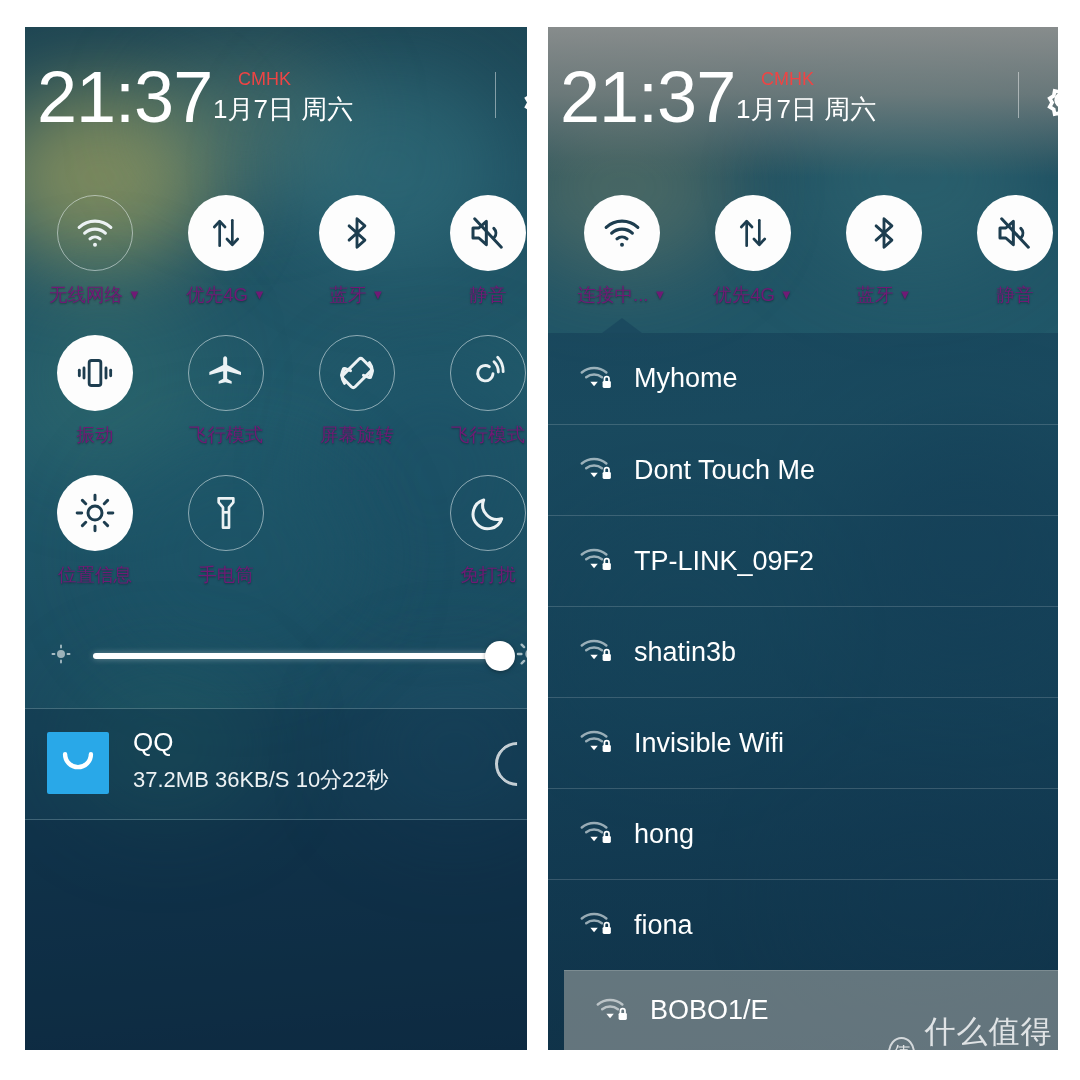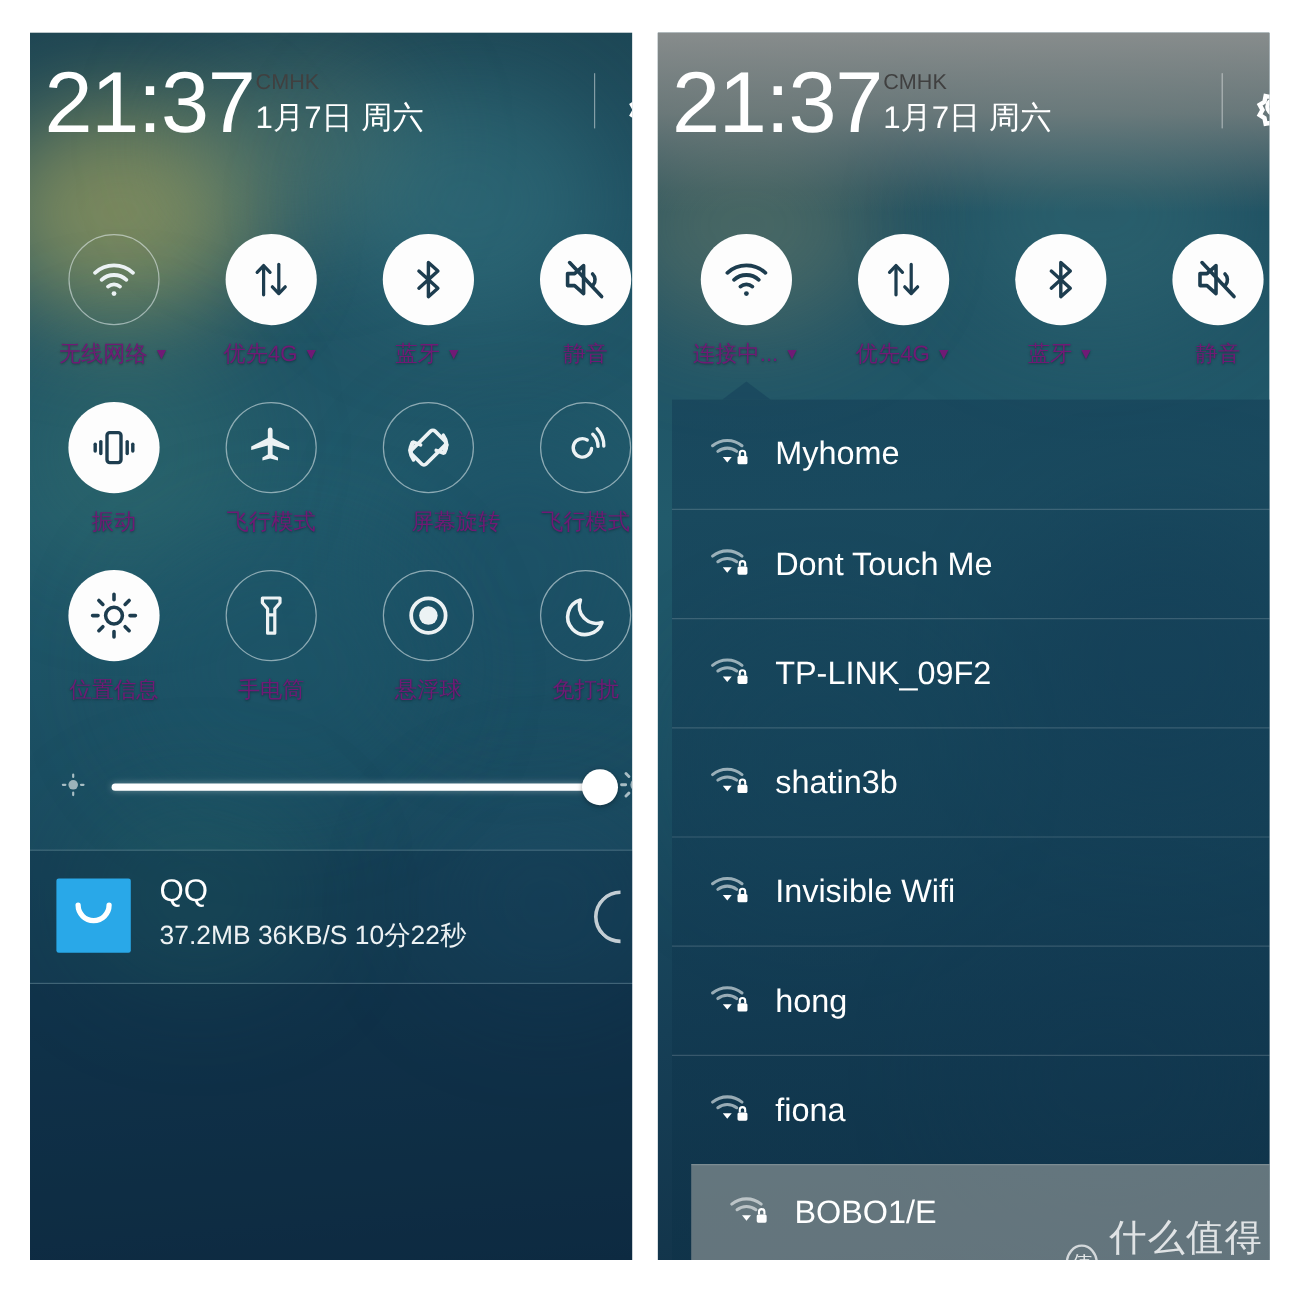--- a/index.html
+++ b/index.html
@@ -13,23 +13,23 @@
 
   
   .wall { position:absolute; inset:0; }
   .wall .base { position:absolute; inset:0;
     background:linear-gradient(175deg,#1d4553 0%,#1f5062 18%,#215a6b 38%,#1b4e62 58%,#163f56 78%,#123349 100%); }
   .blob { position:absolute; border-radius:50%; filter:blur(42px); }
 
   
   #left { left:25px; top:27px; width:502px; height:1023px; }
 
-  .header { position:absolute; left:0; top:0; width:100%; height:105px; }
+  .header { position:absolute; left:0; top:11px; width:100%; height:105px; }
   .clock { position:absolute; font-weight:300; color:#fff; letter-spacing:-1px; }
-  .carrier { position:absolute; color:#404040; }
+  .carrier { position:absolute; color:#ef4444;margin-left:25px; }
   .datetxt { position:absolute; color:#fff; }
   .hdr-div { position:absolute; width:1px; background:rgba(255,255,255,.45); }
   .gear { position:absolute; }
 
   
   .tgrid { position:absolute; left:0; width:100%; }
   .tcell { position:absolute; width:120px; text-align:center; }
   .tbtn { width:76px; height:76px; border-radius:50%; margin:0 auto;
     display:flex; align-items:center; justify-content:center; }
   .tbtn.on { background:#fdfdfd; }
@@ -54,21 +54,21 @@
   .nspin { position:absolute; width:44px; height:44px; border-radius:50%;
     border:3px solid rgba(255,255,255,.75); border-right-color:transparent; border-top-color:transparent; }
   .nbody { position:absolute; left:0; width:100%; background:rgba(10,40,62,.30); }
   .nempty { position:absolute; left:0; width:100%; background:rgba(7,32,54,.42); }
 
   
   #right { left:548px; top:27px; width:510px; height:1023px; }
   #right .topfade { position:absolute; left:0; top:0; width:100%; height:150px;
     background:linear-gradient(180deg,rgba(150,150,148,.88) 0%,rgba(132,136,133,.72) 45%,rgba(90,110,110,.25) 88%,rgba(60,90,95,0) 100%); }
 
-  .wifipanel { position:absolute; left:12px; width:100%;
+  .wifipanel { position:absolute; left:0; width:100%;
     background:linear-gradient(180deg,rgba(20,62,86,.58) 0%,rgba(17,58,82,.62) 55%,rgba(14,50,72,.66) 100%); }
   .notch { position:absolute; width:0; height:0; border-left:20px solid transparent;
     border-right:20px solid transparent; border-bottom:15px solid rgba(22,66,90,.62); }
   .wrow { position:absolute; left:0; width:100%; display:flex; align-items:center;
     border-top:1px solid rgba(255,255,255,.16); }
   .wrow.last { background:rgba(170,172,168,.55); }
   .wname { font-size:27px; color:#ffffff; }
   .wicon { position:absolute; left:30px; }
 
   
@@ -169,21 +169,21 @@
 
       <div class="tcell" style="left:141px;top:140px;">
         <div class="tbtn off">
           <svg width="40" height="40" viewBox="0 0 24 24" fill="#ecf2f4" stroke="none">
             <path d="M21 13.2v-1.8l-8.3-4.2V3.3c0-.8-.5-1.4-1.2-1.4s-1.2.6-1.2 1.4v3.9L2 11.4v1.8l8.3-2.3v4.6L7.6 17v1.4l3.9-.9 3.9.9V17l-2.7-1.5v-4.6z"></path>
           </svg>
         </div>
         <div class="tlabel">飞行模式</div>
       </div>
 
-      <div class="tcell" style="left:272px;top:140px;text-align:right;">
+      <div class="tcell" style="left:272px;top:140px;">
         <div class="tbtn off">
           <svg width="42" height="42" viewBox="0 0 24 24" fill="none" stroke="#ecf2f4" stroke-width="1.7" stroke-linecap="round" stroke-linejoin="round">
             <rect x="7.2" y="4.2" width="9.6" height="15.6" rx="1.5" transform="rotate(45 12 12)"></rect>
             <path d="M4.3 9.6a8 8 0 0 0 .6 8.3"></path>
               <path d="M19.7 14.4a8 8 0 0 0-.6-8.3"></path>
             <path d="M3.2 13.2l1.7-3.8 3.4 1.3"></path>
               <path d="M20.8 10.8l-1.7 3.8-3.4-1.3"></path>
           </svg>
         </div>
         <div class="tlabel">屏幕旋转</div>
@@ -214,29 +214,20 @@
       <div class="tcell" style="left:141px;top:280px;">
         <div class="tbtn off">
           <svg width="40" height="40" viewBox="0 0 24 24" fill="none" stroke="#ecf2f4" stroke-width="1.6" stroke-linejoin="round">
             <path d="M7.6 3.2h8.8v2.4l-2.6 3v12.2h-3.6V8.6l-2.6-3z"></path>
             <path d="M10.2 11.6h3.6"></path>
           </svg>
         </div>
         <div class="tlabel">手电筒</div>
       </div>
 
-      <div class="tcell" style="left:272px;top:280px;">
-        <div class="tbtn off">
-          <svg width="42" height="42" viewBox="0 0 24 24" fill="none" stroke="#ecf2f4" stroke-width="1.8">
-            <circle cx="12" cy="12" r="8.2"></circle>
-              <circle cx="12" cy="12" r="4.4" fill="#ecf2f4" stroke="none"></circle>
-          </svg>
-        </div>
-        <div class="tlabel">悬浮球</div>
-      </div>
 
       <div class="tcell" style="left:403px;top:280px;text-align:center;">
         <div class="tbtn off">
           <svg width="40" height="40" viewBox="0 0 24 24" fill="none" stroke="#ecf2f4" stroke-width="1.8" stroke-linejoin="round">
             <path d="M20.2 15.4A8.6 8.6 0 0 1 9.4 4.2a8.8 8.8 0 1 0 10.8 11.2z"></path>
           </svg>
         </div>
         <div class="tlabel">免打扰</div>
       </div>
     </div>

